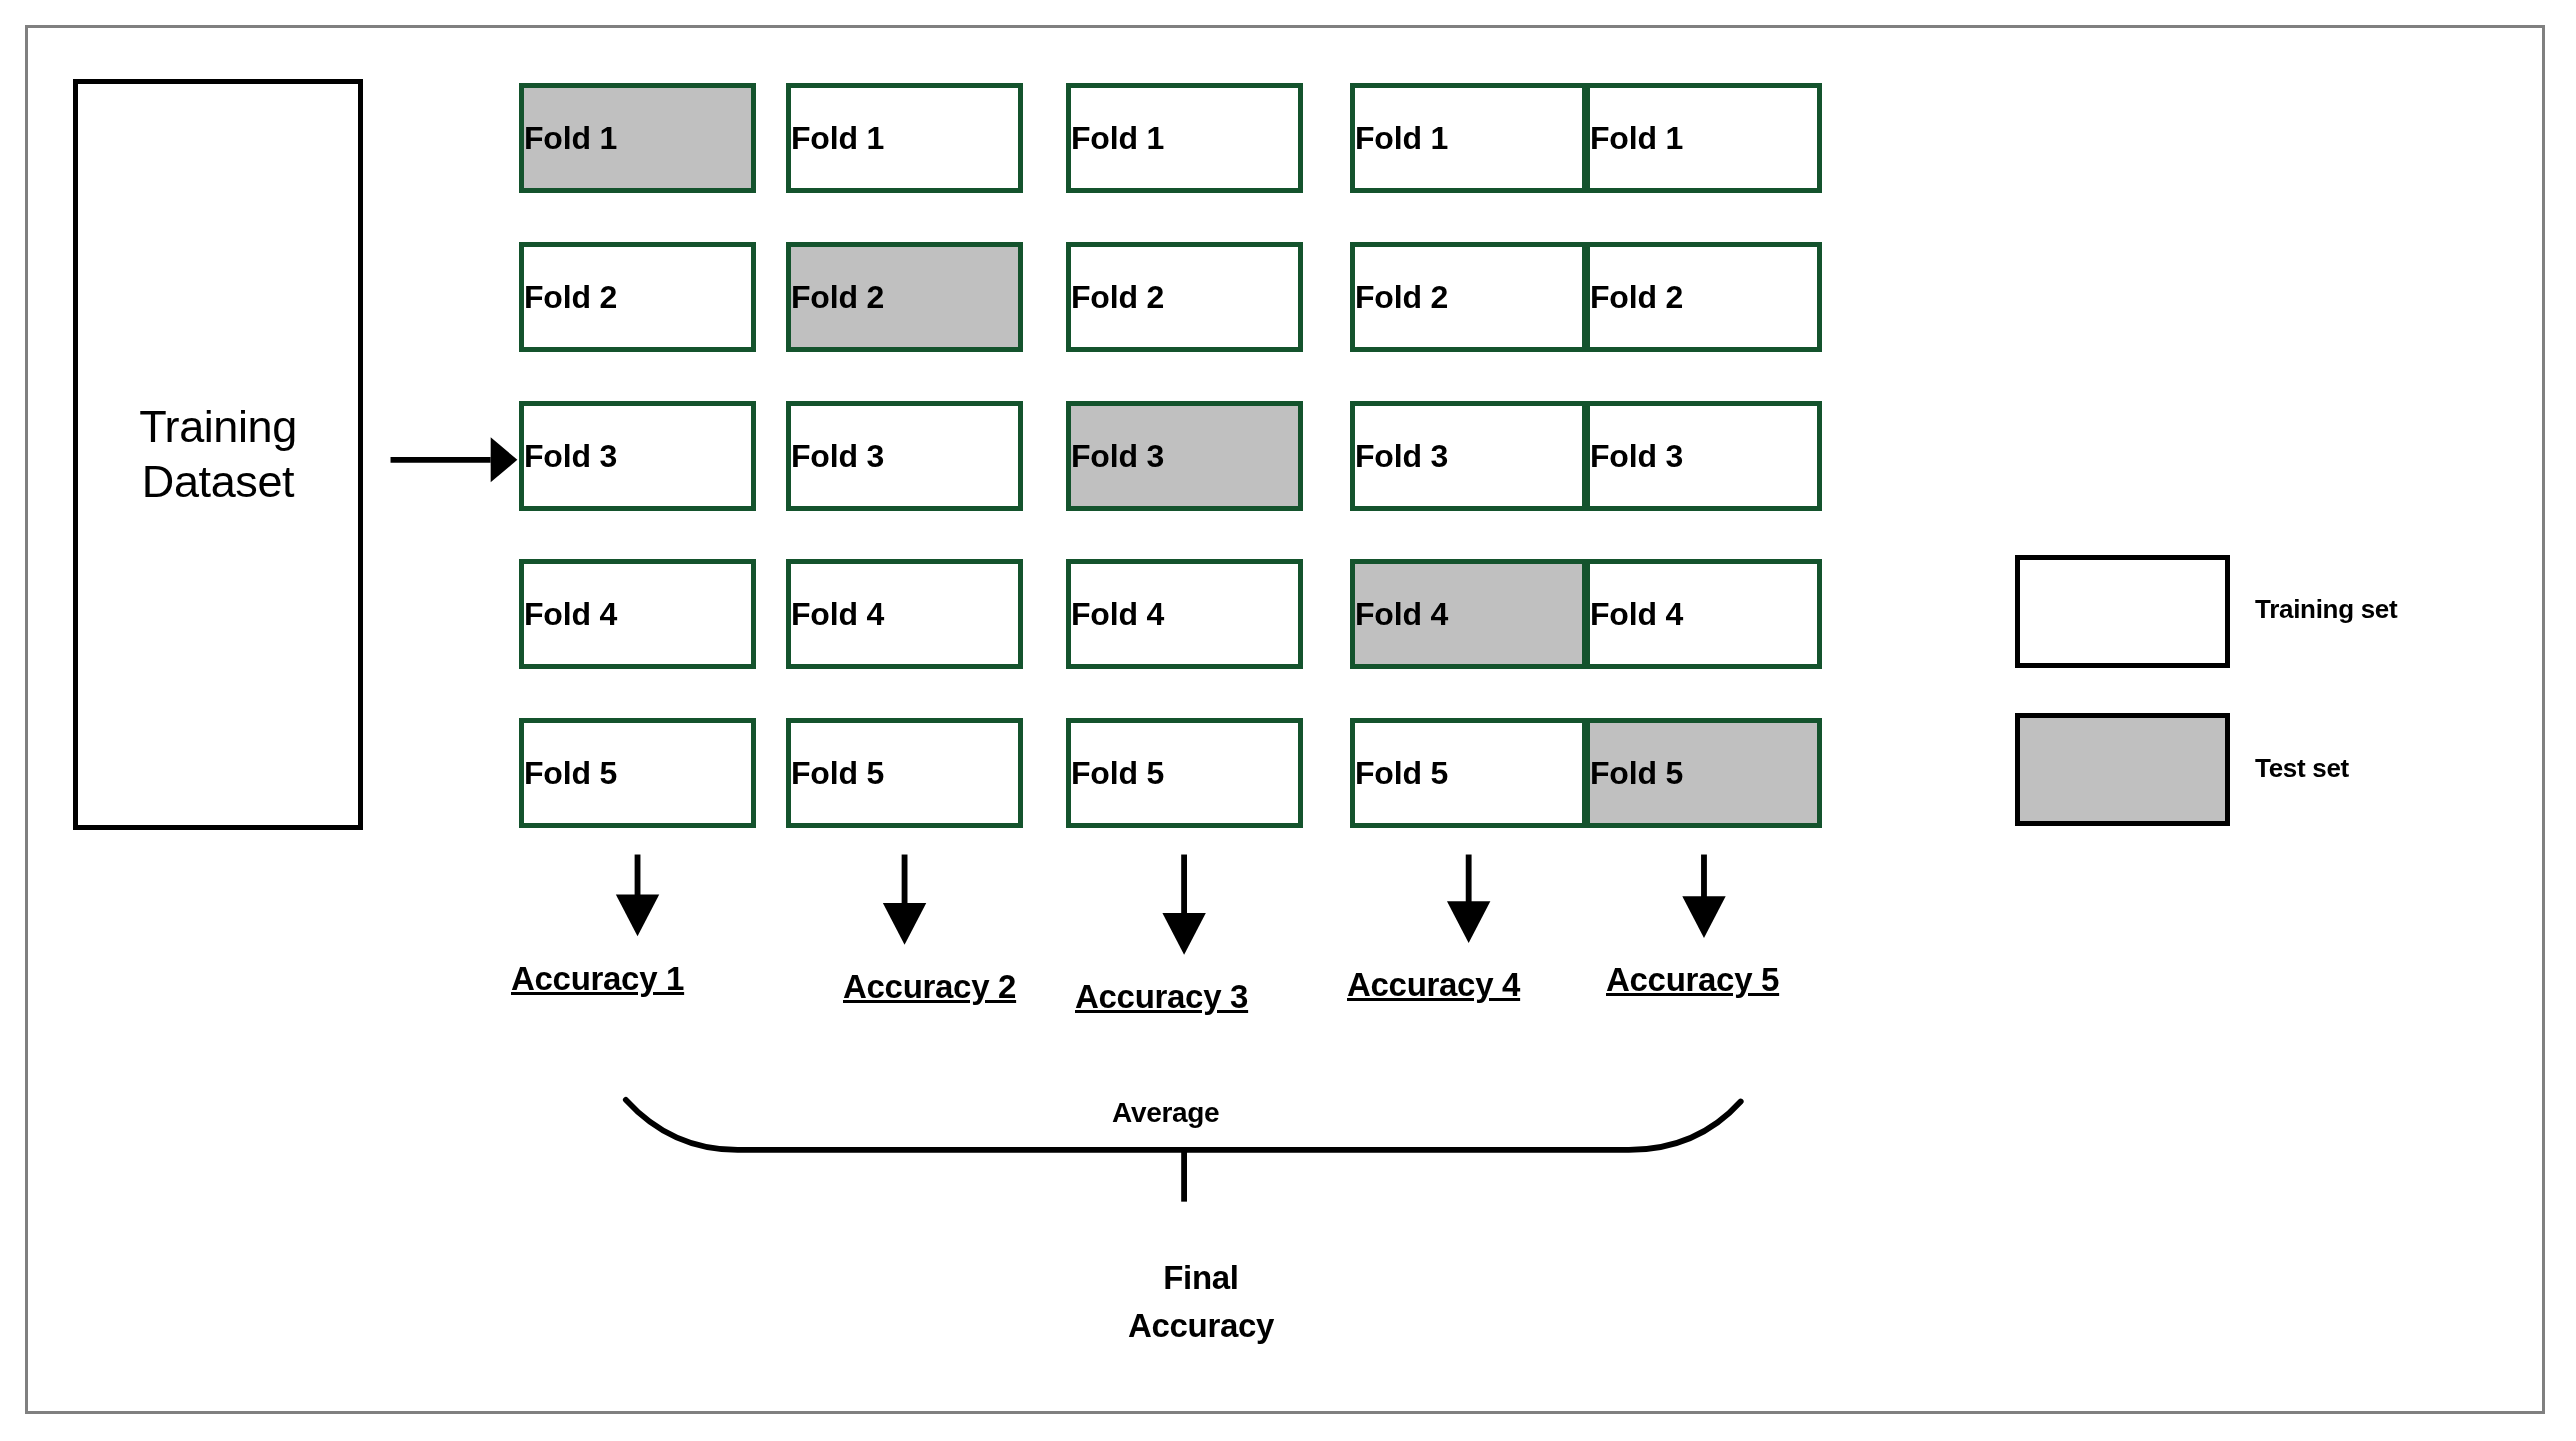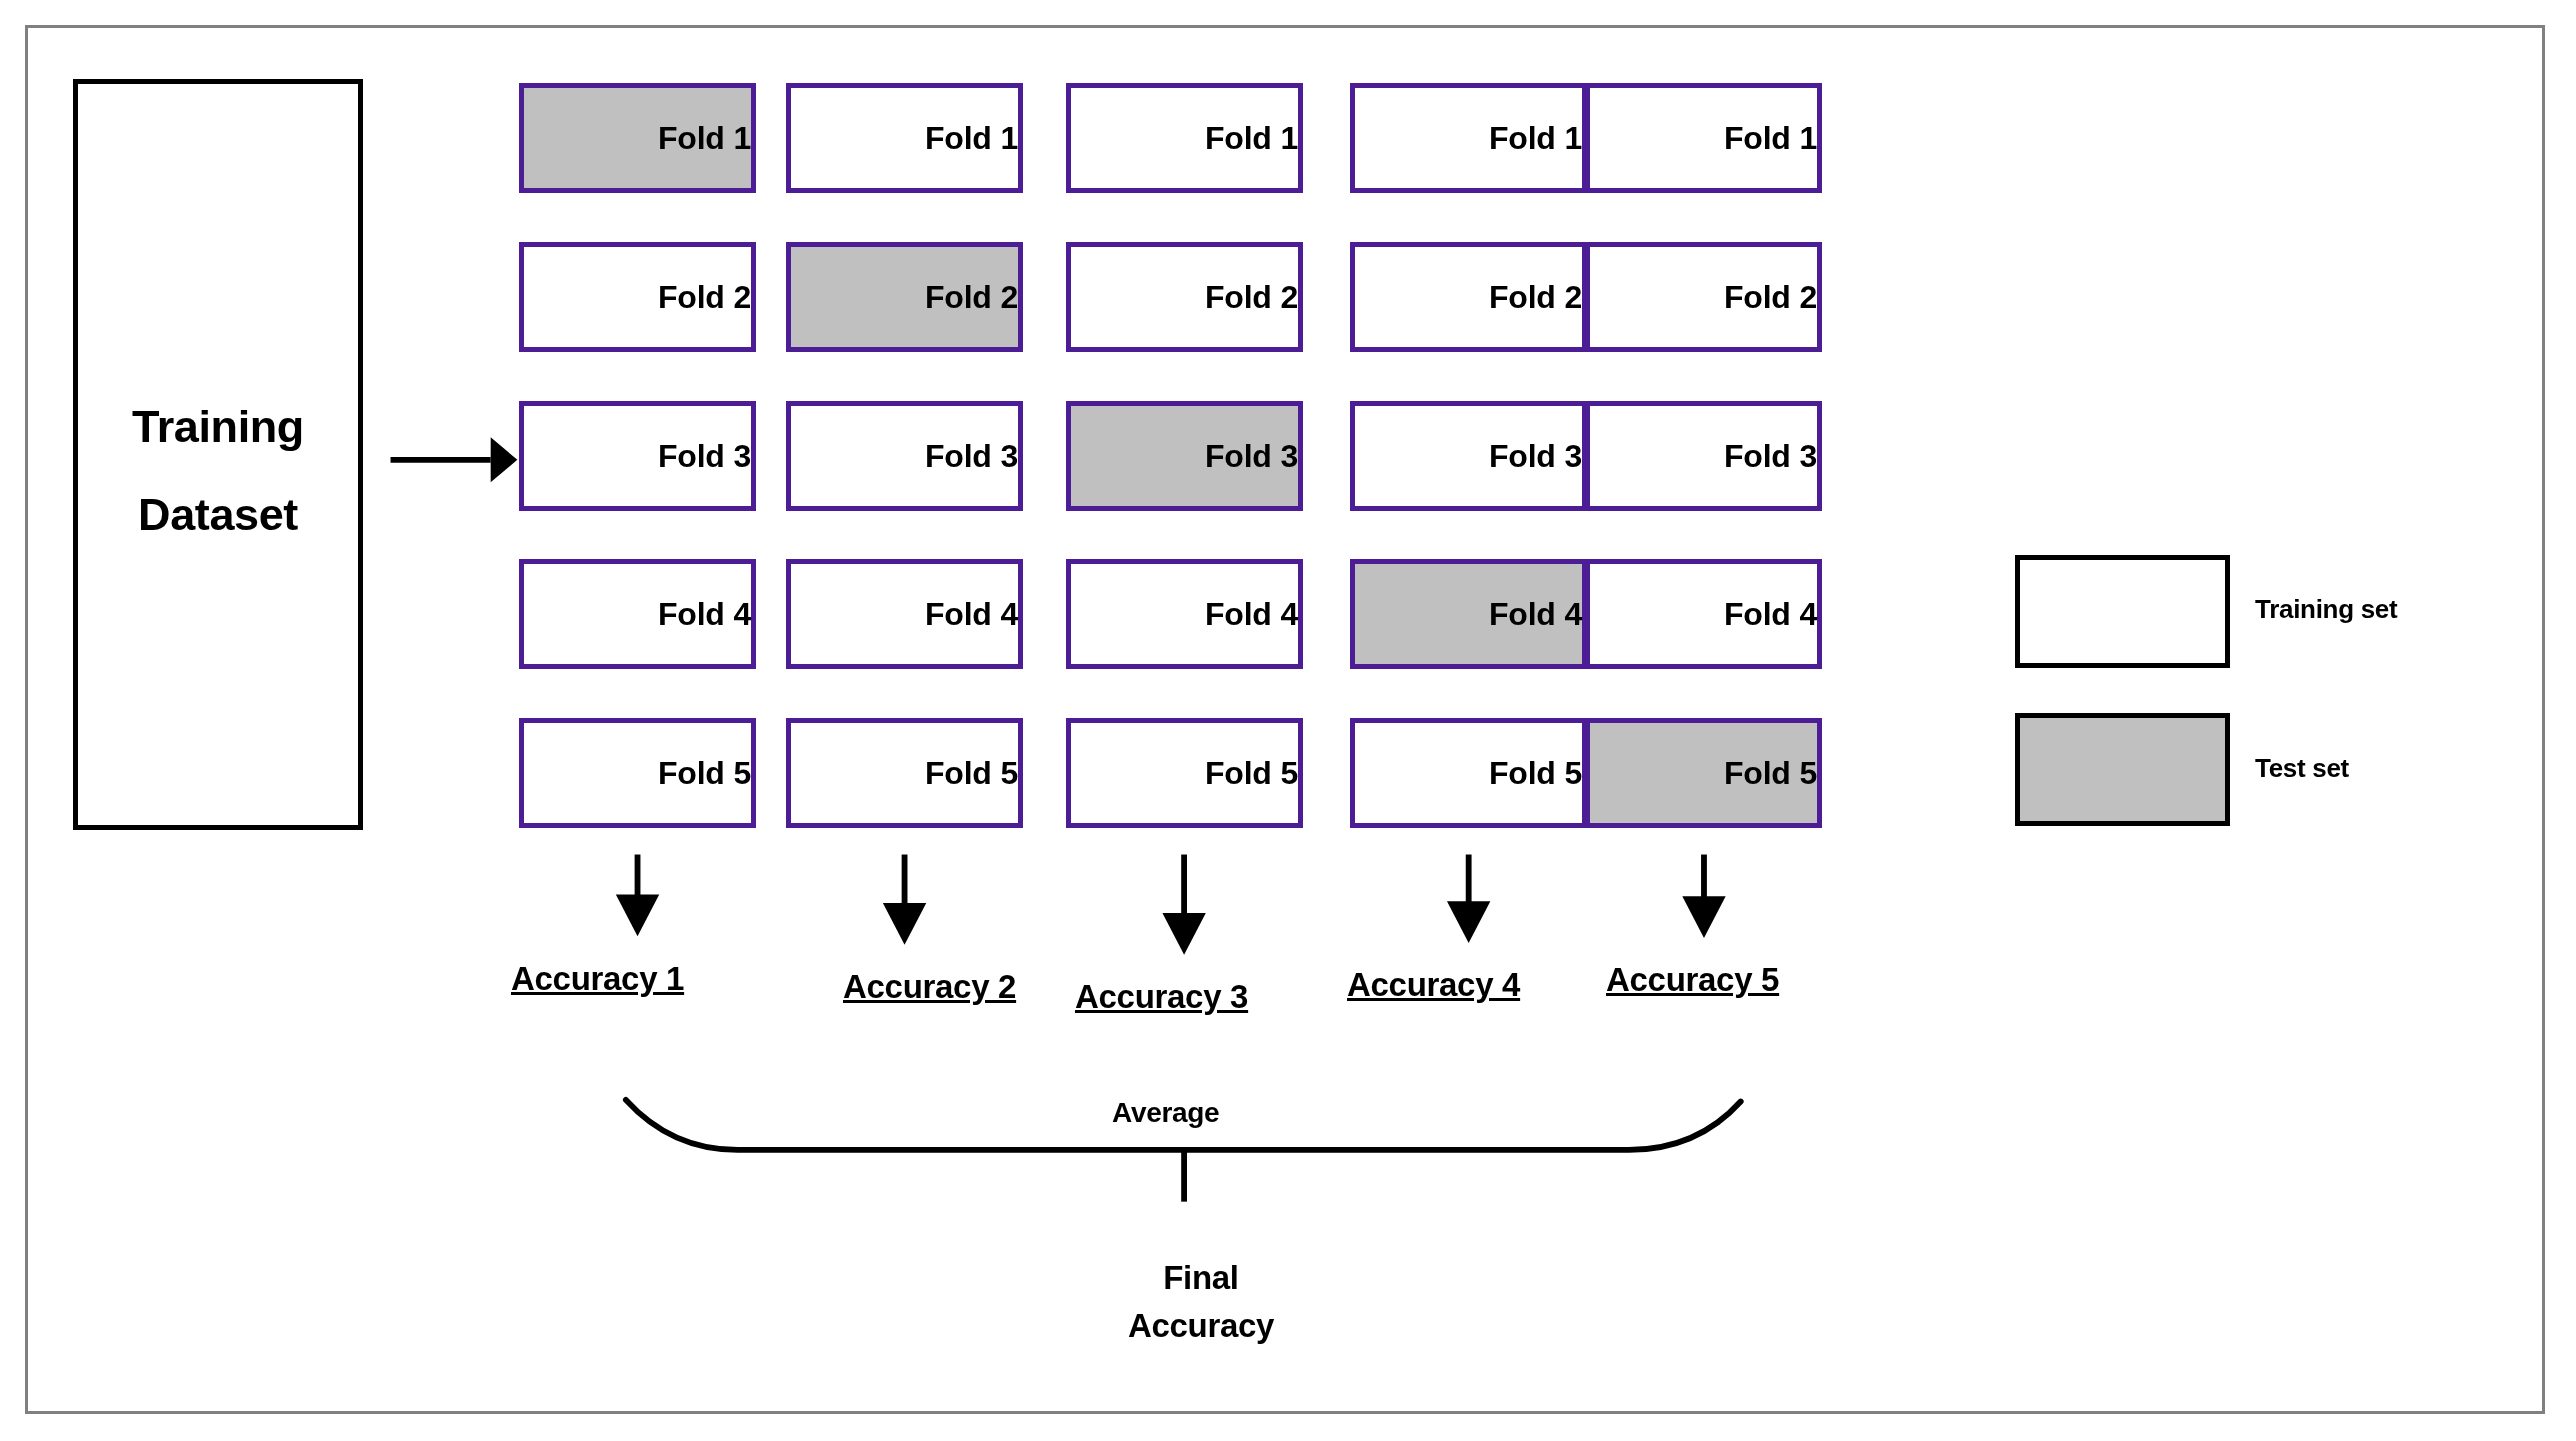--- a/index.html
+++ b/index.html
@@ -37,35 +37,34 @@
     border: 5.8px solid #000000;
     background: #ffffff;
     box-sizing: border-box;
     display: flex;
     flex-direction: column;
     align-items: center;
     justify-content: center;
   }
   #training-dataset-box .tdl {
     font-size: 45px;
-    font-weight: bold;
+    font-weight: normal;
     color: #000000;
     line-height: 1.22;
     text-align: center;
     letter-spacing: -0.4px;
-    margin-top: 33px;
   }
   
   .fold-box {
     position: absolute;
-    border: 5px solid #4c1d95;
+    border: 5px solid #14532d;
     box-sizing: border-box;
     display: flex;
     align-items: center;
-    justify-content: flex-end;
+    justify-content: flex-start;
   }
   .fold-box.training { background: #ffffff; }
   .fold-box.test     { background: #c0c0c0; }
   .fold-label {
     font-size: 32px;
     font-weight: bold;
     color: #000000;
     letter-spacing: -0.2px;
     white-space: nowrap;
   }

